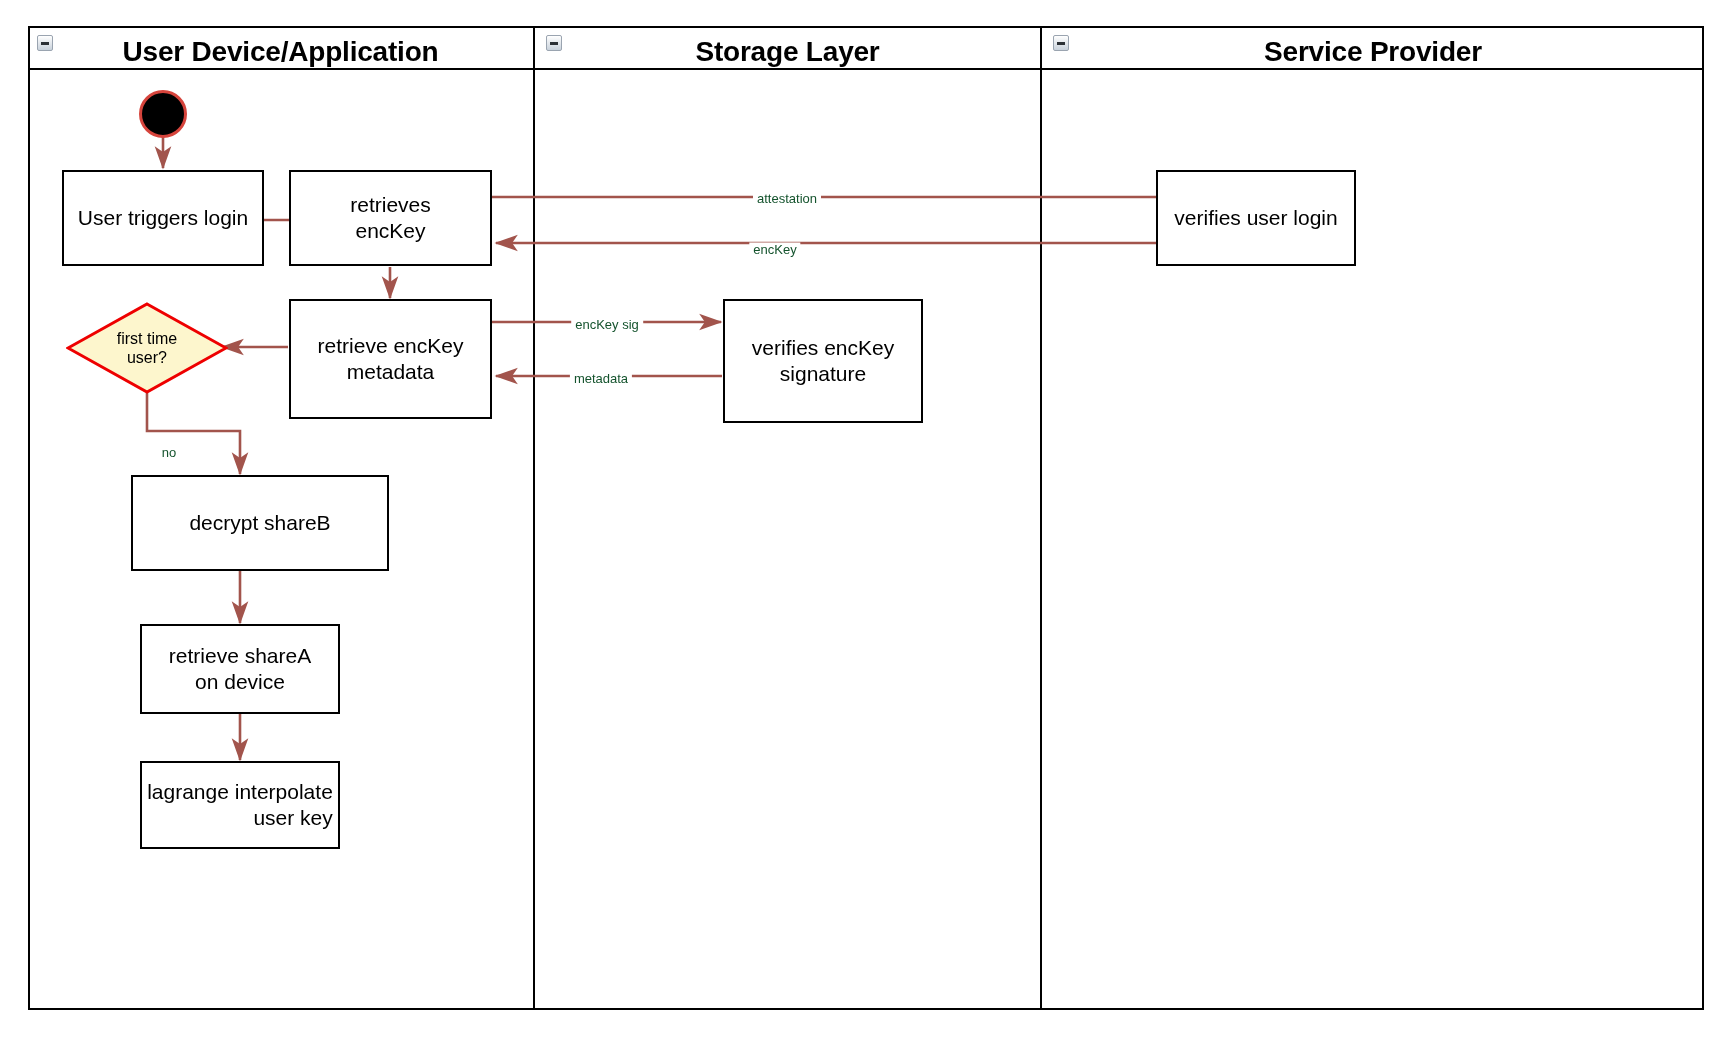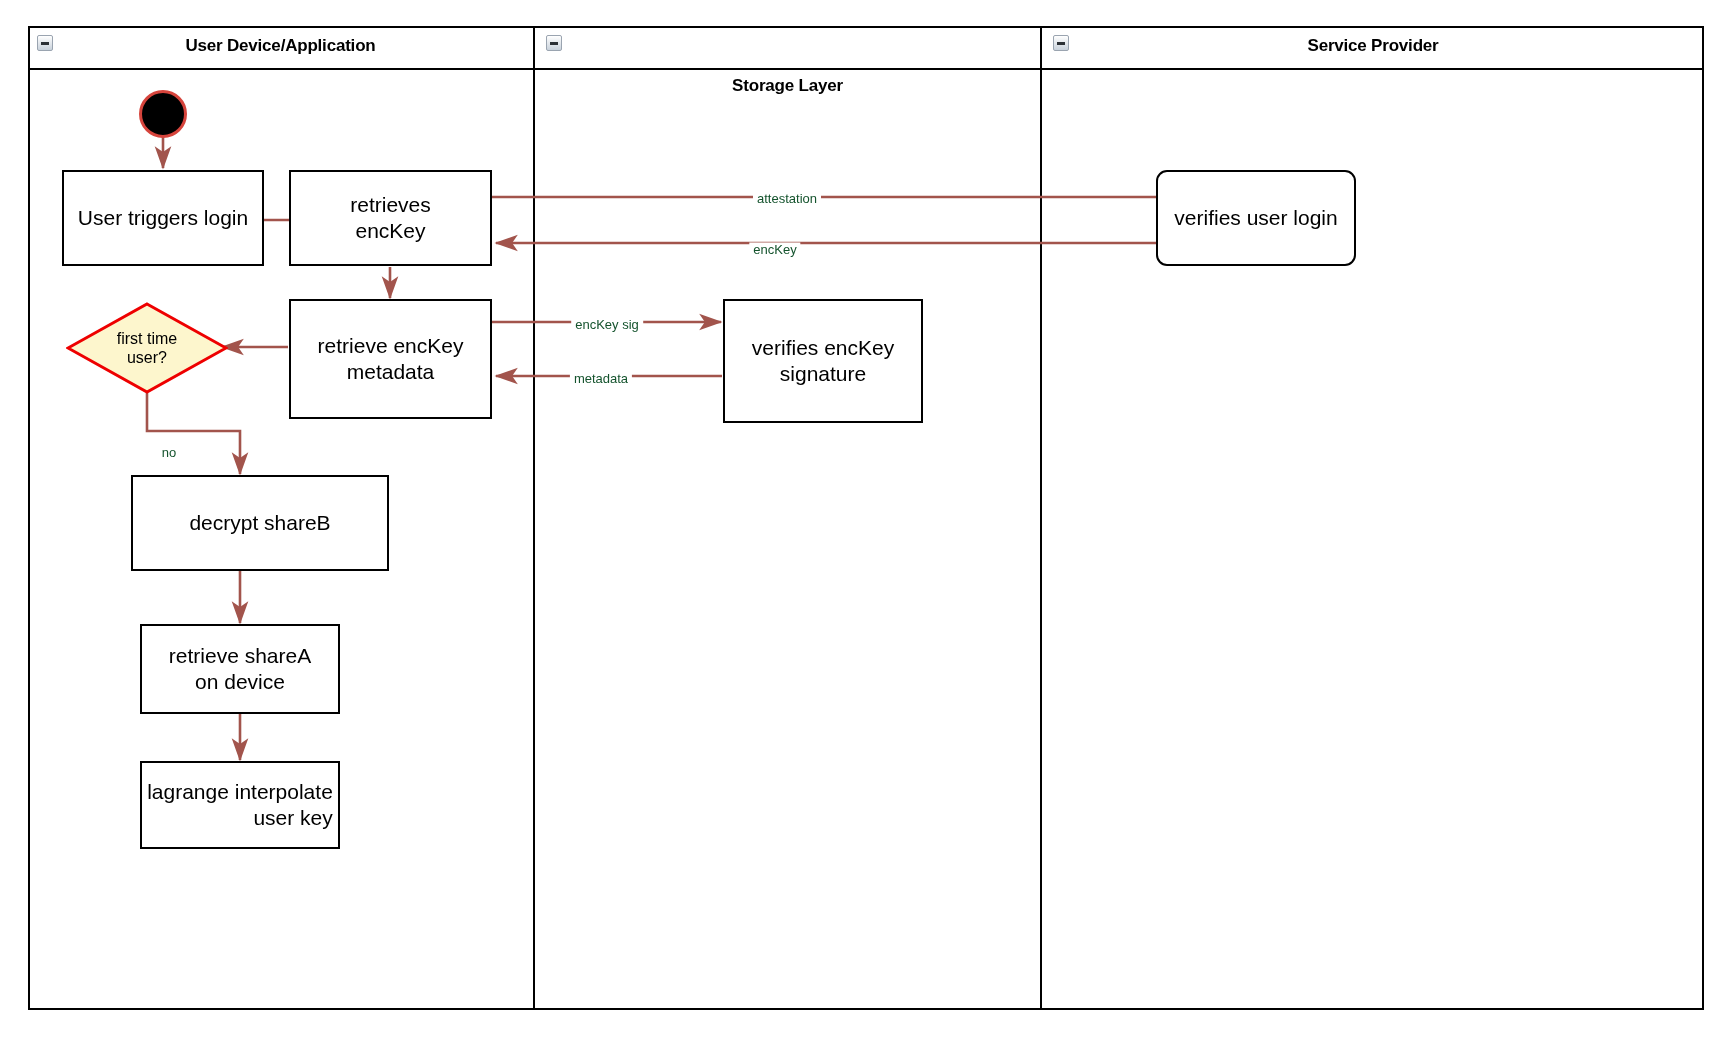--- a/index.html
+++ b/index.html
@@ -37,21 +37,21 @@
   .lane-header-rule {
     position: absolute;
     left: 0;
     right: 0;
     height: 0;
     border-top: 2px solid #000000;
   }
   .lane-title {
     position: absolute;
     text-align: center;
-    font-size: 17px;
+    font-size: 28px;
     font-weight: bold;
     color: #000000;
     font-family: "Liberation Sans", sans-serif;
     white-space: nowrap;
     letter-spacing: -0.2px;
   }
   .collapse-icon {
     position: absolute;
     width: 16px;
     height: 16px;
@@ -142,21 +142,21 @@
 
   <div class="lane-divider" style="left:533px; top:26px; height:984px;"></div>
   <div class="lane-divider" style="left:1040px; top:26px; height:984px;"></div>
 
   <div class="lane-header-rule" style="left:28px; width:1676px; top:68px;"></div>
 
   <div class="collapse-icon" style="left:37px; top:35px;"></div>
   <div class="lane-title" style="left:28px; top:36px; width:505px;">User Device/Application</div>
 
   <div class="collapse-icon" style="left:546px; top:35px;"></div>
-  <div class="lane-title" style="left:535px; top:36px; width:505px;margin-top:40px;">Storage Layer</div>
+  <div class="lane-title" style="left:535px; top:36px; width:505px;">Storage Layer</div>
 
   <div class="collapse-icon" style="left:1053px; top:35px;"></div>
   <div class="lane-title" style="left:1042px; top:36px; width:662px;">Service Provider</div>
 
   <svg class="edges" viewBox="0 0 1732 1038">
     <defs>
       <marker id="arrow" markerWidth="10" markerHeight="10" refX="8.4" refY="3.6" orient="auto" markerUnits="strokeWidth">
         <path d="M0,0.4 L9,3.6 L0,6.8 L2.2,3.6 z" fill="#a2544c"></path>
       </marker>
     </defs>
@@ -208,21 +208,21 @@
 
   <div class="node" style="left:140px; top:624px; width:200px; height:90px;">retrieve shareA
 on device</div>
 
   <div class="node" style="left:140px; top:761px; width:200px; height:88px;text-align:right;">lagrange interpolate
 user key</div>
 
   <div class="node" style="left:723px; top:299px; width:200px; height:124px;">verifies encKey
 signature</div>
 
-  <div class="node" style="left:1156px; top:170px; width:200px; height:96px;border-radius:11px;">verifies user login</div>
+  <div class="node" style="left:1156px; top:170px; width:200px; height:96px;">verifies user login</div>
 
   <div class="edge-label" style="left:787px; top:198px;">attestation</div>
   <div class="edge-label" style="left:775px; top:249px;">encKey</div>
   <div class="edge-label" style="left:607px; top:324px;">encKey sig</div>
   <div class="edge-label" style="left:601px; top:378px;">metadata</div>
   <div class="edge-label" style="left:169px; top:452px;">no</div>
 
 </div>
 
 </body></html>

